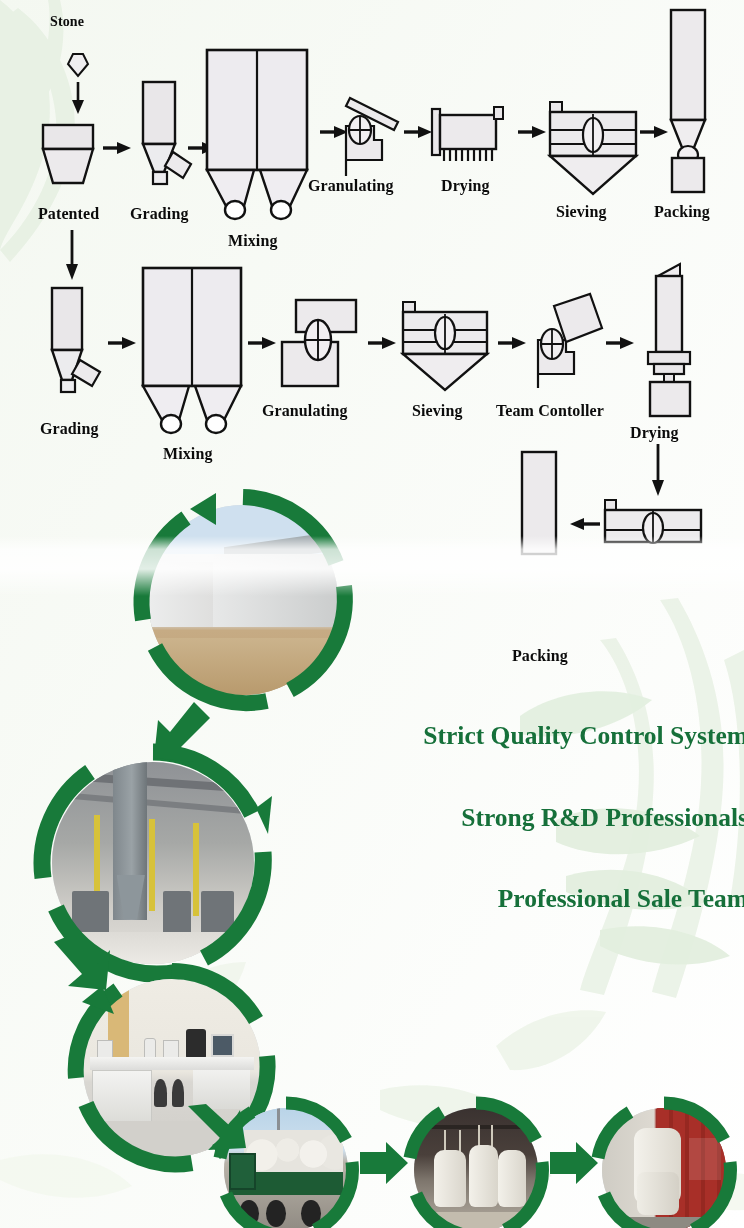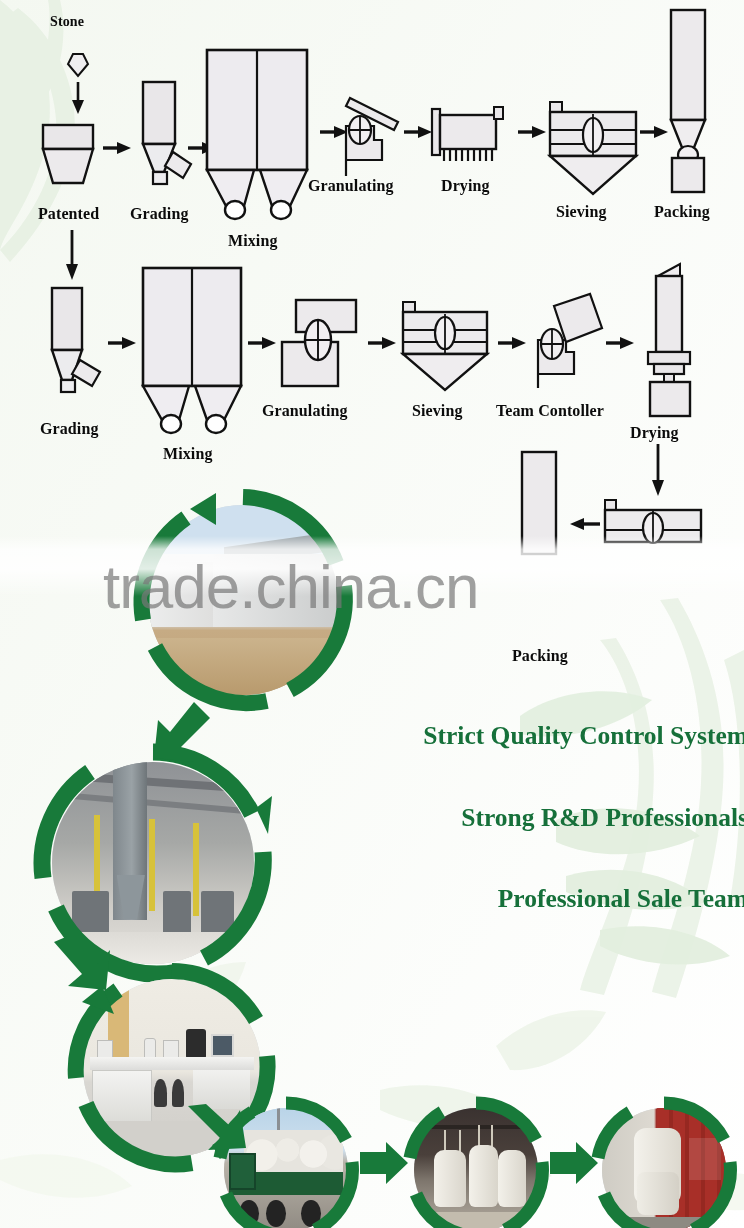--- a/index.html
+++ b/index.html
@@ -707,15 +707,14 @@
     </svg>
   </div>
 
   <div class="claims">
     <div class="claim c1">Strict Quality Control System</div>
     <div class="claim c2">Strong R&amp;D Professionals</div>
     <div class="claim c3">Professional Sale Team</div>
   </div>
 
   <div class="wm-band"></div>
-  <div class="watermark">trade.china.cn</div>
 
 </div>
 
 </body></html>

